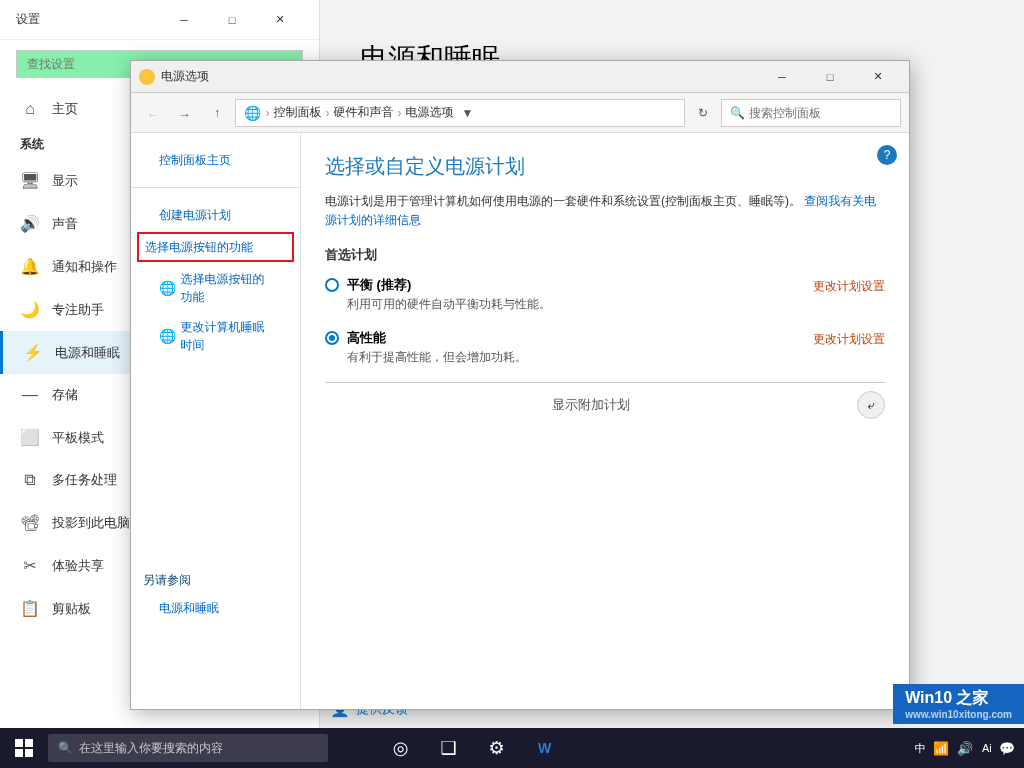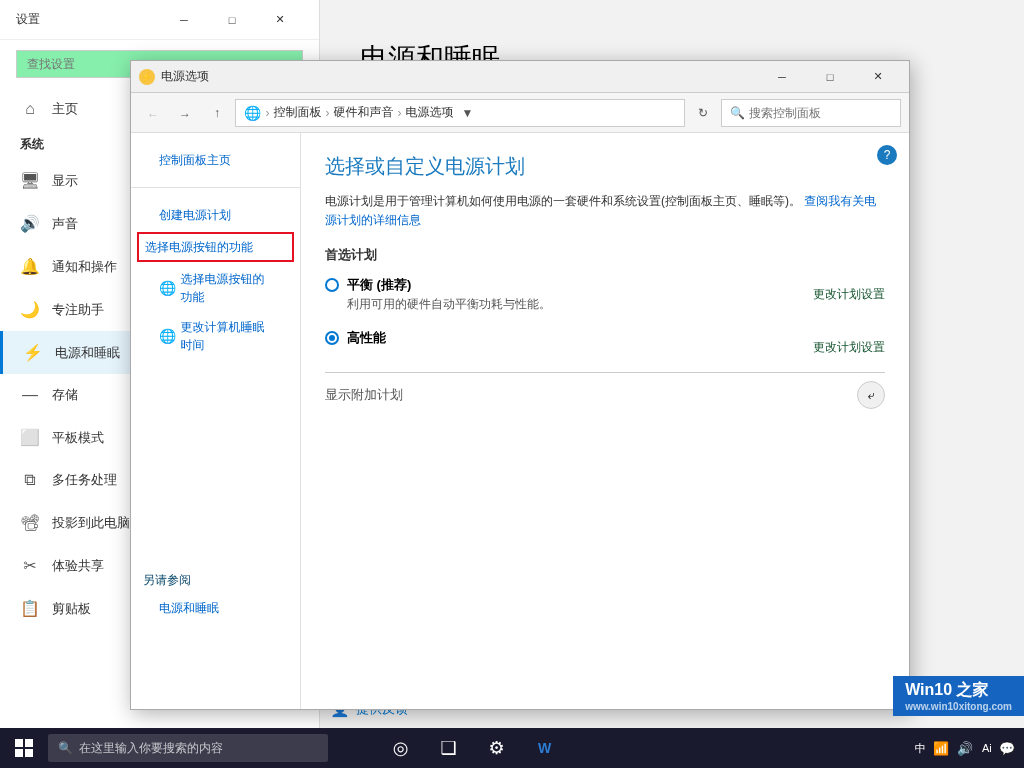--- a/index.html
+++ b/index.html
@@ -218,25 +218,24 @@
     .plan-item-left {
       flex: 1;
     }
     .plan-desc {
       font-size: 12px;
       color: #555;
       margin-top: 2px;
     }
     .plan-link {
       font-size: 12px;
-      color: #14532d;
+      color: #c2410c;
       cursor: pointer;
       white-space: nowrap;
       padding-top: 2px;
-      margin-top: 8px;
     }
     .radio-label {
       display: flex;
       align-items: center;
       gap: 6px;
       font-size: 13px;
       font-weight: bold;
     }
     .radio-circle {
       width: 14px; height: 14px;
@@ -248,20 +247,21 @@
       content: '';
       width: 6px; height: 6px;
       background: #0078d4;
       border-radius: 50%;
     }
     .extra-plans-bar {
       display: flex;
       align-items: center;
       border-top: 1px solid #ccc;
       padding: 8px 0;
+      text-align: center;
     }
     .extra-plans-label { flex: 1; font-size: 13px; color: #555; }
     .expand-btn {
       width: 28px; height: 28px;
       border: 1px solid #ccc;
       background: #f0f0f0;
       border-radius: 50%;
       cursor: pointer;
       display: flex; align-items: center; justify-content: center;
       font-size: 12px;
@@ -323,21 +323,21 @@
     }
     .taskbar-tray {
       display: flex;
       align-items: center;
       padding: 0 8px;
       gap: 8px;
     }
     .tray-item { color: #fff; font-size: 13px; cursor: pointer; }
     .win10-badge {
       position: absolute;
-      bottom: 52px; right: 0;
+      bottom: 44px; right: 0;
       background: #1565C0;
       color: #fff;
       padding: 4px 12px;
       font-size: 16px;
       font-weight: bold;
     }
     .win10-site { font-size: 10px; color: rgba(255,255,255,0.7); display: block; }
 
     .divider-line {
       height: 1px;
@@ -532,20 +532,21 @@
       </div>
 
       <div class="plan-item">
         <div style="padding-top:2px;margin-right:8px;">
           <div class="radio-circle checked"></div>
         </div>
         <div class="plan-item-left">
           <div class="radio-label">
             <span>高性能</span>
           </div>
+          <div class="plan-desc">有利于提高性能，但会增加功耗。</div>
         </div>
         <div class="plan-link">更改计划设置</div>
       </div>
 
       <div class="extra-plans-bar">
         <span class="extra-plans-label">显示附加计划</span>
         <div class="expand-btn">⤶</div>
       </div>
     </div>
   </div>

